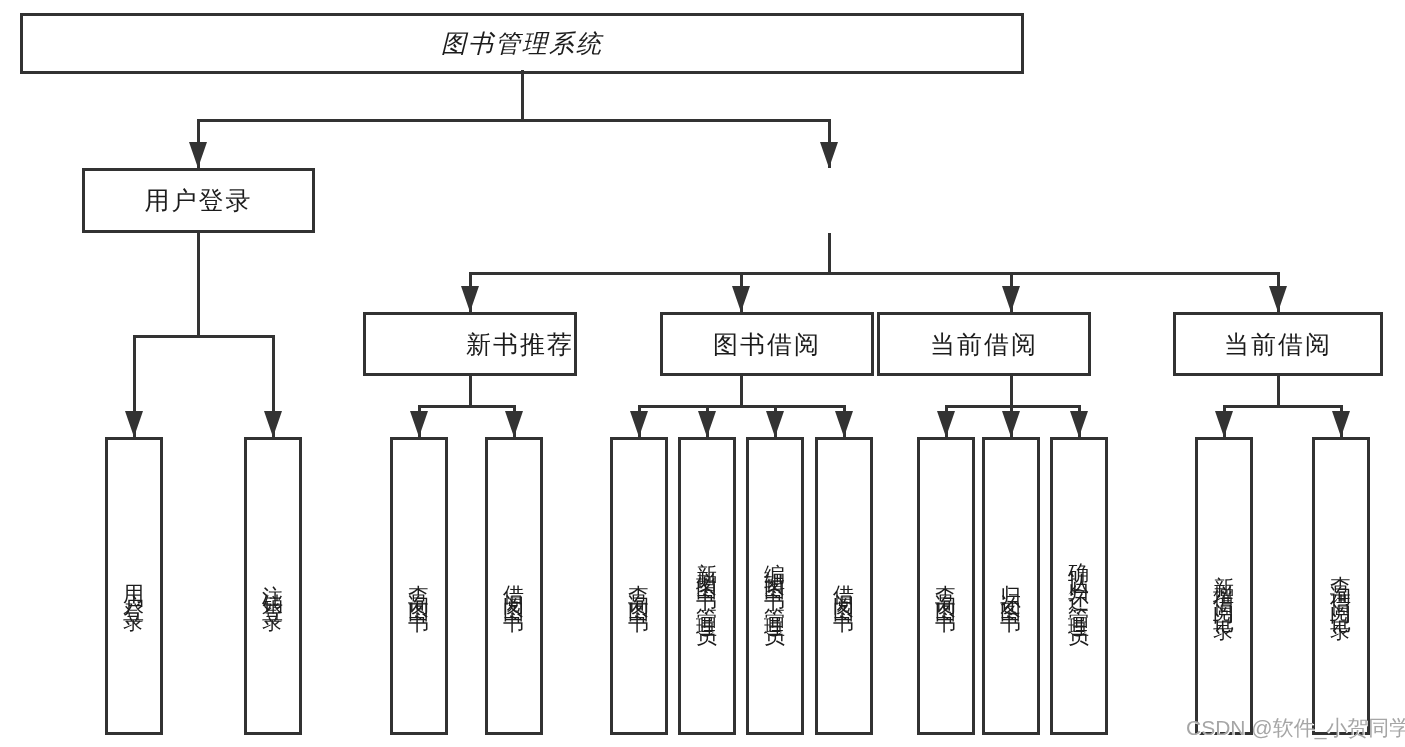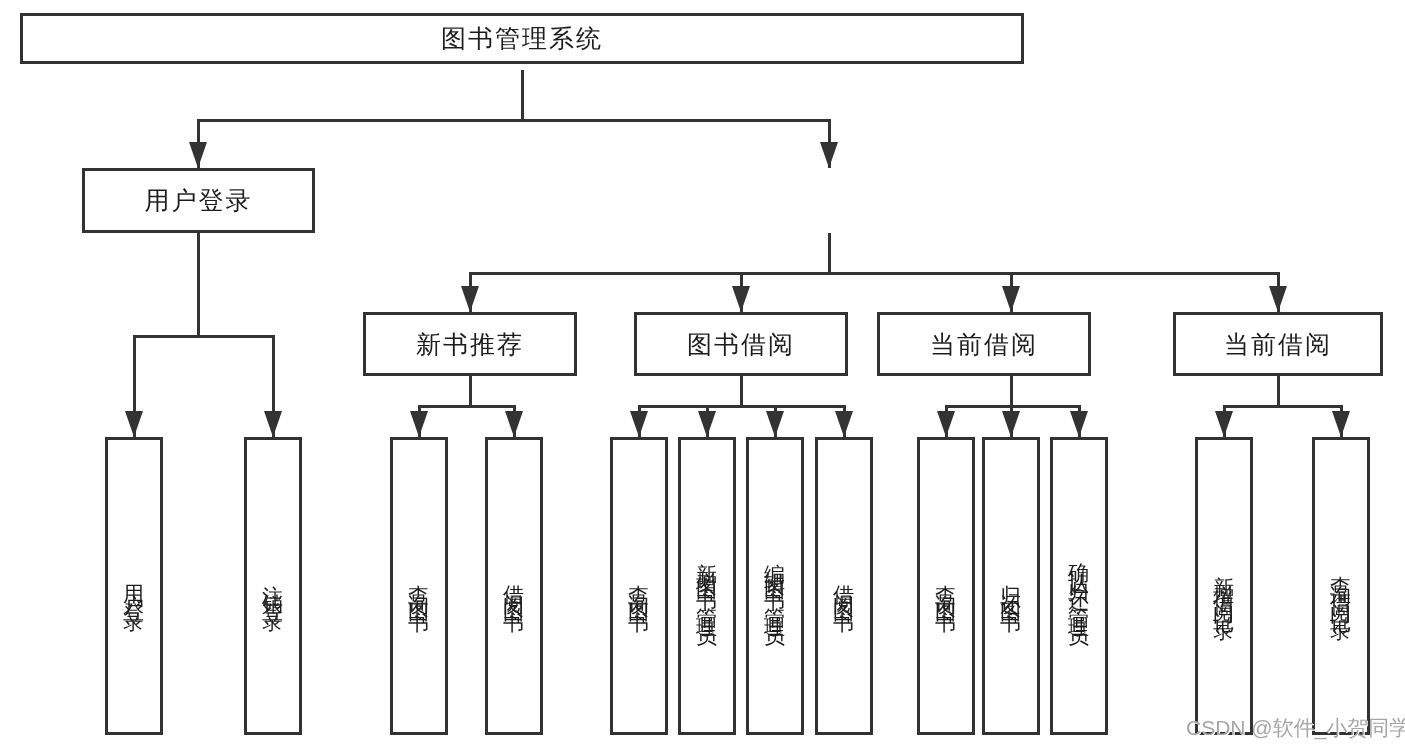--- a/index.html
+++ b/index.html
@@ -58,32 +58,32 @@
     color: #a6a6a6;
     text-shadow: 1px 1px 0 #ffffff;
     white-space: nowrap;
   }
 </style>
 </head>
 <body>
 
 <div class="stage">
 
-  <div class="node hnode" style="left:20px; top:13px; width:1004px; height:51px;">
+  <div class="node hnode" style="left:20px; top:13px; width:1004px; height:61px;font-style:italic;">
     <span>图书管理系统</span>
   </div>
 
   <div class="node hnode" style="left:82px; top:168px; width:233px; height:65px;">
     <span>用户登录</span>
   </div>
 
-  <div class="node hnode" style="left:363px; top:312px; width:214px; height:64px;">
+  <div class="node hnode" style="left:363px; top:312px; width:214px; height:64px;justify-content:flex-end;">
     <span>新书推荐</span>
   </div>
-  <div class="node hnode" style="left:634px; top:312px; width:214px; height:64px;">
+  <div class="node hnode" style="left:660px; top:312px; width:214px; height:64px;">
     <span>图书借阅</span>
   </div>
   <div class="node hnode" style="left:877px; top:312px; width:214px; height:64px;">
     <span>当前借阅</span>
   </div>
   <div class="node hnode" style="left:1173px; top:312px; width:210px; height:64px;">
     <span>当前借阅</span>
   </div>
 
   <div class="node leaf" style="left:105px; top:437px; width:58px; height:298px;">

